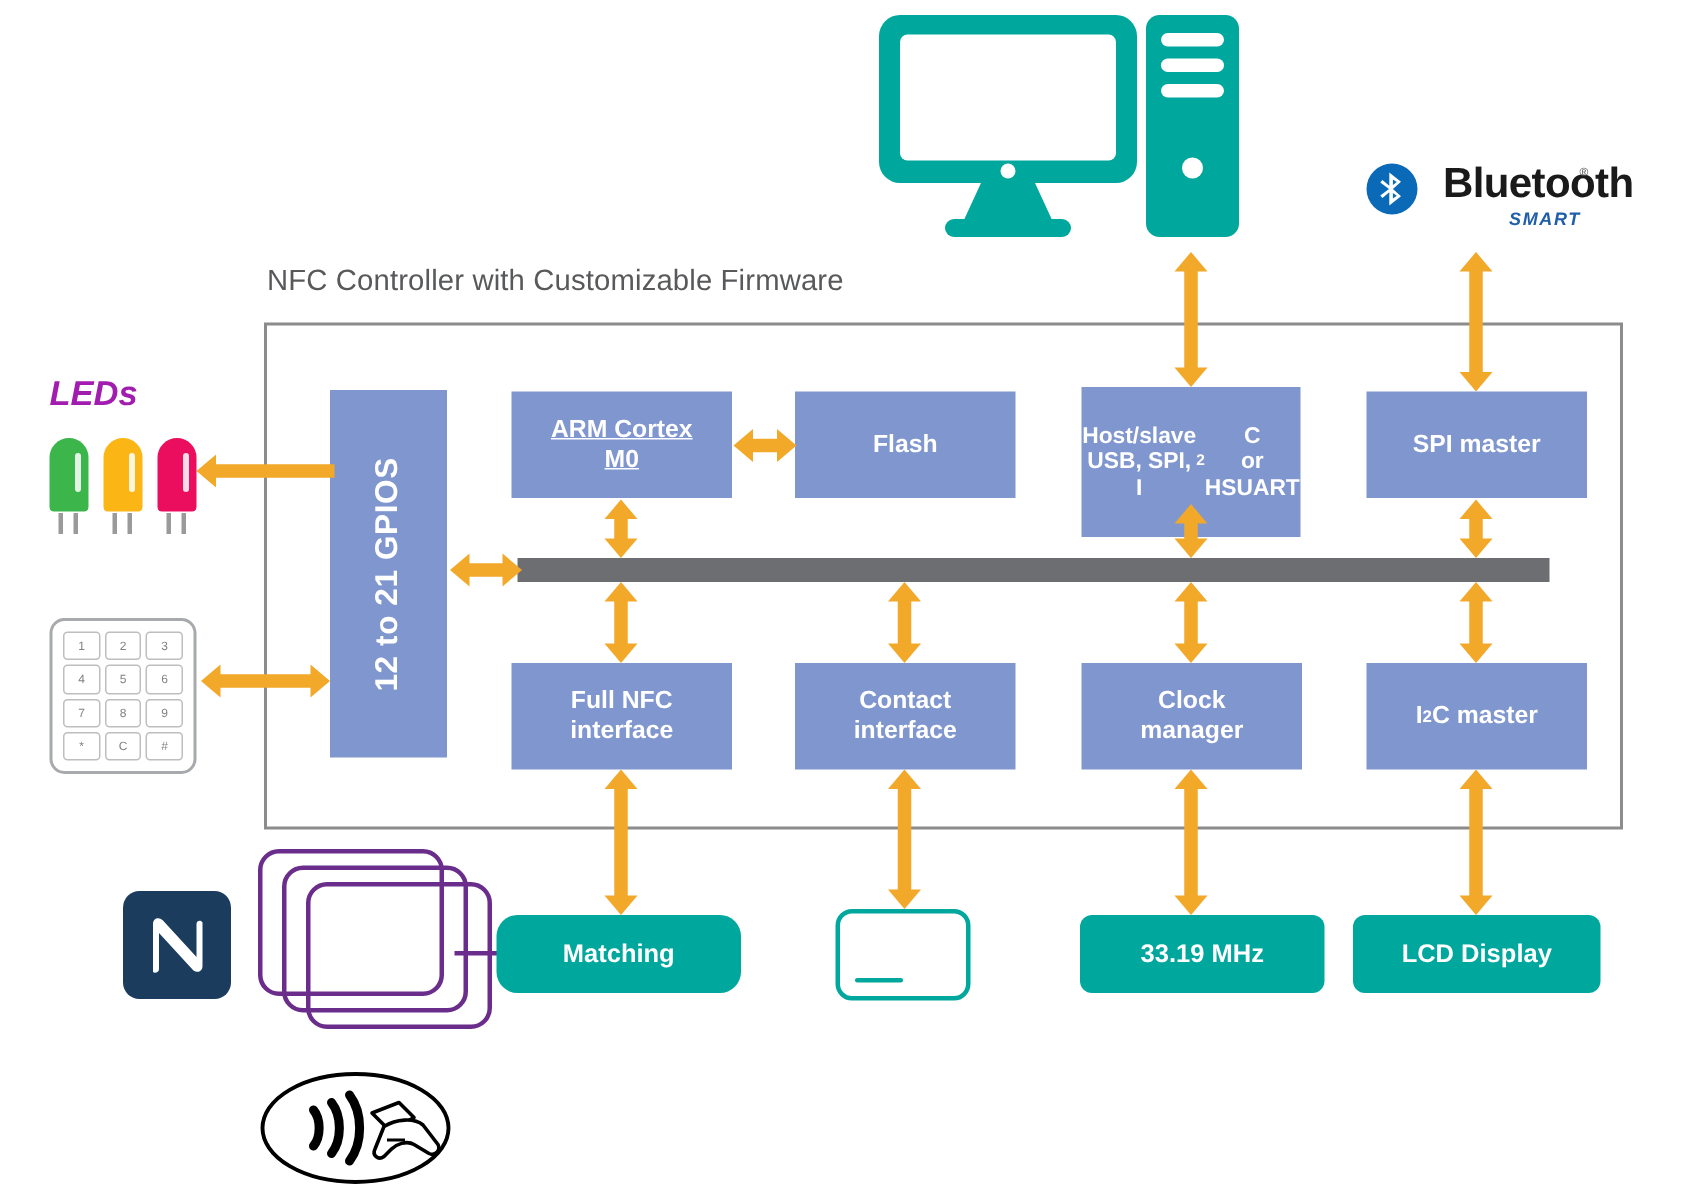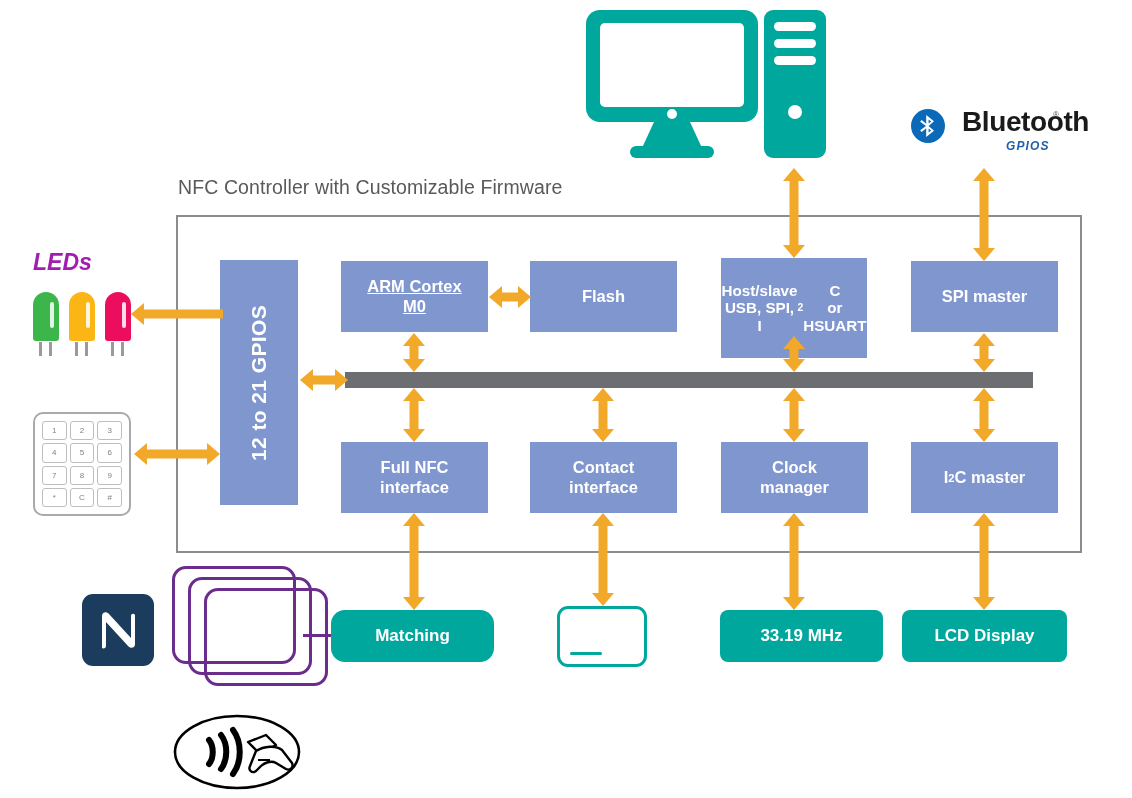--- a/index.html
+++ b/index.html
@@ -149,21 +149,21 @@
   </svg>
 </div>
 
 <div class="abs" id="bt-logo">
   <svg width="36" height="36" viewBox="0 0 36 36" style="position:absolute;left:0;top:0;" xmlns="http://www.w3.org/2000/svg">
     <circle cx="18" cy="18" r="17" fill="#0b6ab8"></circle>
     <path d="M16.2 7 L24 13.2 L18.6 18 L24 22.8 L16.2 29 L16.2 20.2 L11.6 24 L10.2 22.3 L16 18 L10.2 13.7 L11.6 12 L16.2 15.8 Z M18.6 11.6 L18.6 15.4 L21.2 13.4 Z M18.6 20.6 L18.6 24.4 L21.2 22.5 Z" fill="#ffffff"></path>
   </svg>
   <span id="bt-word">Bluetooth</span>
   <span id="bt-reg">®</span>
-  <span id="bt-smart">GPIOS</span>
+  <span id="bt-smart">SMART</span>
 </div>
 
 <div class="abs blk" id="blk-gpios">12 to 21 GPIOS</div>
 <div class="abs blk" id="blk-arm">ARM Cortex<br>M0</div>
 <div class="abs blk" id="blk-flash">Flash</div>
 <div class="abs blk small" id="blk-host">Host/slave<br>USB, SPI, I<sup>2</sup>C<br>or HSUART</div>
 <div class="abs blk" id="blk-spim">SPI master</div>
 <div class="abs blk" id="blk-fullnfc">Full NFC<br>interface</div>
 <div class="abs blk" id="blk-contact">Contact<br>interface</div>
 <div class="abs blk" id="blk-clock">Clock<br>manager</div>

